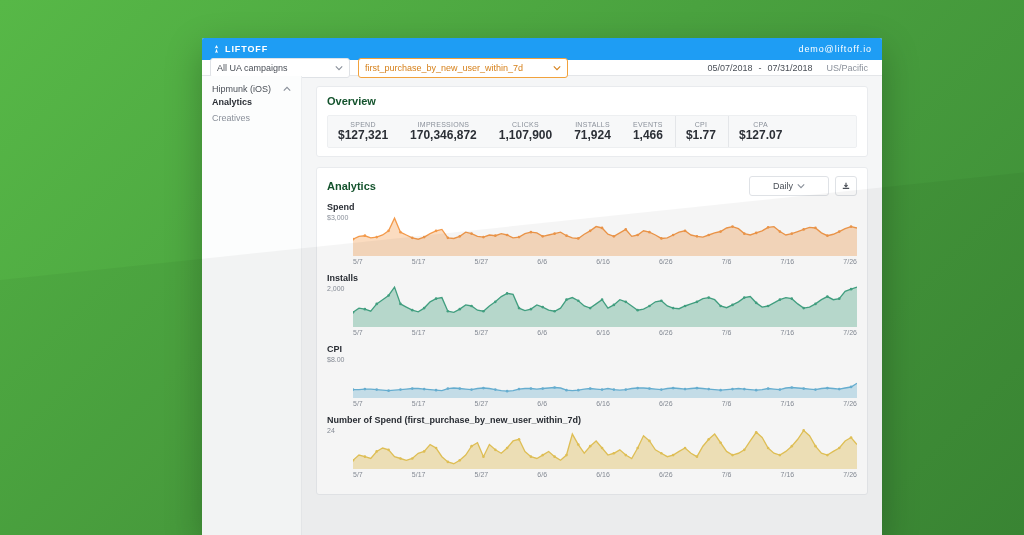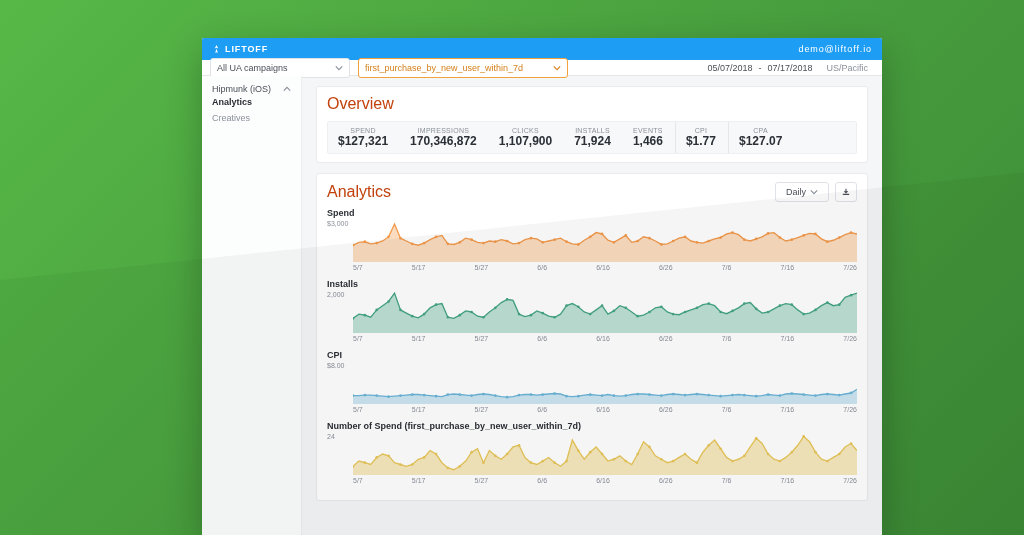--- a/index.html
+++ b/index.html
@@ -16,30 +16,30 @@
   .sel .chev { margin-left:auto; }
   .dates { margin-left:auto; font-size:9px; color:#4a4f57; display:flex; align-items:center; gap:6px; }
   .tz { font-size:9px; color:#8a909a; padding:0 6px; }
   .body { flex:1; display:flex; }
   .sidebar { width:100px; background:#fcfdfd; border-right:1px solid #edeff1; padding:8px 10px; }
   .acct { font-size:9px; color:#4a4f57; display:flex; align-items:center; gap:4px; }
   .navitem { font-size:9px; padding:3px 0; color:#8a909a; cursor:pointer; }
   .navitem.active { color:#2b2f36; font-weight:600; }
   .main { flex:1; padding:10px 14px; overflow:hidden; }
   .panel { background:#fff; border:1px solid #e9ebee; border-radius:3px; padding:8px 10px; margin-bottom:10px; }
-  h2.section { font-size:16px; font-weight:400; color:#c2410c; margin-bottom:8px; }
+  h2.section { font-size:11px; font-weight:700; color:#14532d; margin-bottom:8px; }
   .funnel { display:flex; background:#f7f8f9; border:1px solid #edeff1; border-radius:2px; overflow:hidden; }
   .fitem { flex:0 0 auto; padding:5px 12px 5px 10px; position:relative; text-align:center; }
   .fitem::after { content:""; position:absolute; right:-6px; top:0; bottom:0; width:12px; background:linear-gradient(135deg,transparent 49%,#edeff1 50%,transparent 51%), linear-gradient(45deg,transparent 49%,#edeff1 50%,transparent 51%); }
   .fitem .lbl { font-size:7px; color:#8a909a; letter-spacing:.04em; }
   .fitem .val { font-size:12px; color:#2b2f36; font-weight:700; }
   .fitem.sep { border-left:1px solid #e4e6e9; }
   .anarow { display:flex; align-items:center; margin-bottom:6px; }
   .anactr { margin-left:auto; display:flex; gap:6px; }
-  .btn { height:20px; border:1px solid #dfe2e6; border-radius:3px; background:#fff; display:flex; align-items:center; padding:0 10px; font-size:9px; color:#4a4f57; gap:4px; }
+  .btn { height:20px; border:1px solid #dfe2e6; border-radius:3px; background:#fff; display:flex; align-items:center; padding:0 23px; font-size:9px; color:#4a4f57; gap:4px; }
   .iconbtn { width:22px; justify-content:center; padding:0; }
   .chart { margin-bottom:8px; }
   .chart .ctitle { font-size:9px; font-weight:600; color:#2b2f36; margin-bottom:2px; }
   .xaxis { display:flex; justify-content:space-between; font-size:7px; color:#8a909a; padding:2px 0 0 26px; }
   .ylabel { font-size:7px; color:#8a909a; position:absolute; left:0; top:0; }
   .plot { position:relative; height:42px; padding-left:26px; }
   .plot svg { width:100%; height:100%; display:block; }
   .chev svg, .dl svg { width:8px; height:8px; display:block; }
 </style>
 </head>
@@ -71,21 +71,21 @@
         <span>first_purchase_by_new_user_within_7d</span>
         <span class="chev">
             <svg viewBox="0 0 10 10">
               <path d="M1 3 L5 7 L9 3" fill="none" stroke="#d6801a" stroke-width="1.4"></path>
             </svg>
           </span>
       </div>
       <div class="dates">
         <span>05/07/2018</span>
         <span>-</span>
-        <span>07/17/2018</span>
+        <span>07/31/2018</span>
       </div>
       <div class="tz">US/Pacific</div>
     </div>
 
     <div class="body">
       <div class="sidebar">
         <div class="acct">
           <span>Hipmunk (iOS)</span>
           <span class="chev" style="margin-left:auto">
               <svg viewBox="0 0 10 10">

